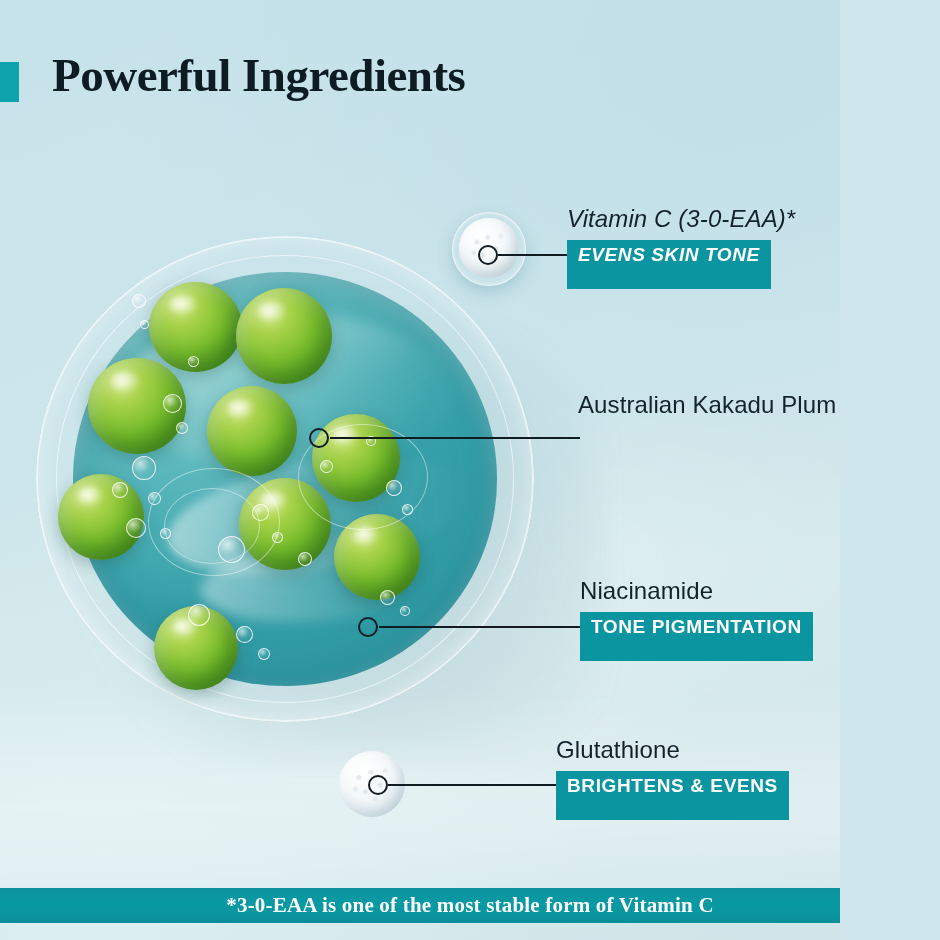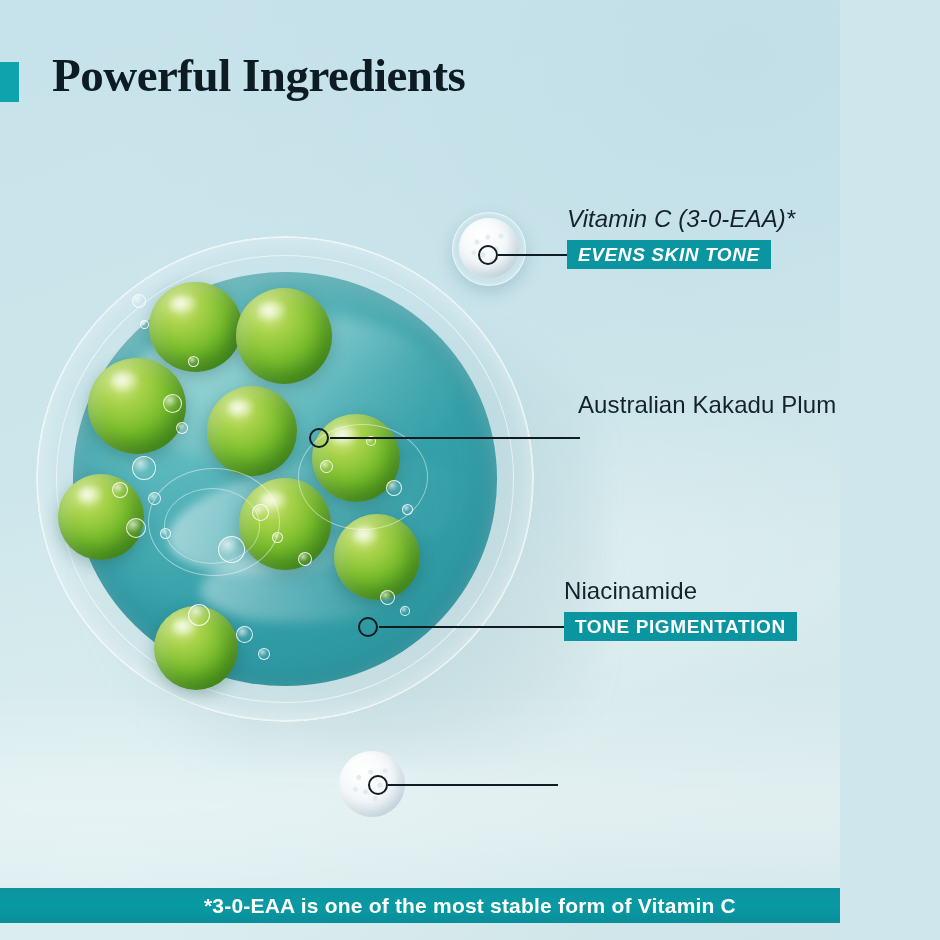--- a/index.html
+++ b/index.html
@@ -165,31 +165,31 @@
   }
   .callout{ position:absolute; z-index:7; }
   .callout .name{
     font-size:24px; color:#14232b; white-space:nowrap;
     letter-spacing:.1px;
   }
   .badge{
     display:inline-block; margin-top:7px;
     background:#0b95a0; color:#ffffff;
     font-size:19px; font-weight:700; letter-spacing:.6px;
-    padding:4px 11px 3px 11px; white-space:nowrap;
+    padding:4px 11px 23px 11px; white-space:nowrap;
   }
 
   
   .footer-bar{
     position:absolute; left:0; top:888px; width:940px; height:35px;
     background:linear-gradient(180deg,#0d93a0 0%, #089aa3 50%, #0a8e99 100%);
     display:flex; align-items:center; justify-content:center;
   }
   .footer-text{
-    font-family:Liberation Sans, sans-serif;
+    font-family:Liberation Serif, serif;
     font-weight:700;
     font-size:21px; color:#ffffff; letter-spacing:.2px; white-space:nowrap;
   }
 </style>
 </head>
 <body>
 
 <div id="canvas">
 
   <div class="bg-streak"></div>
@@ -265,25 +265,29 @@
   </div>
 
   <div class="leader" style="left:330px; top:437px; width:250px;"></div>
   <div class="marker" style="left:309px; top:428px;"></div>
   <div class="callout" style="left:578px; top:391px;">
     <div class="name">Australian Kakadu Plum</div>
   </div>
 
   <div class="leader" style="left:379px; top:626px; width:203px;"></div>
   <div class="marker" style="left:358px; top:617px;"></div>
-  <div class="callout" style="left:564px; top:577px;">
+  <div class="callout" style="left:580px; top:577px;">
     <div class="name">Niacinamide</div>
     <div class="badge">TONE PIGMENTATION</div>
   </div>
 
   <div class="leader" style="left:388px; top:784px; width:170px;"></div>
   <div class="marker" style="left:368px; top:775px;"></div>
+  <div class="callout" style="left:556px; top:736px;">
+    <div class="name">Glutathione</div>
+    <div class="badge">BRIGHTENS &amp; EVENS</div>
+  </div>
 
   <div class="footer-bar">
     <div class="footer-text">*3-0-EAA is one of the most stable form of Vitamin C</div>
   </div>
 
 </div>
 
 </body></html>

